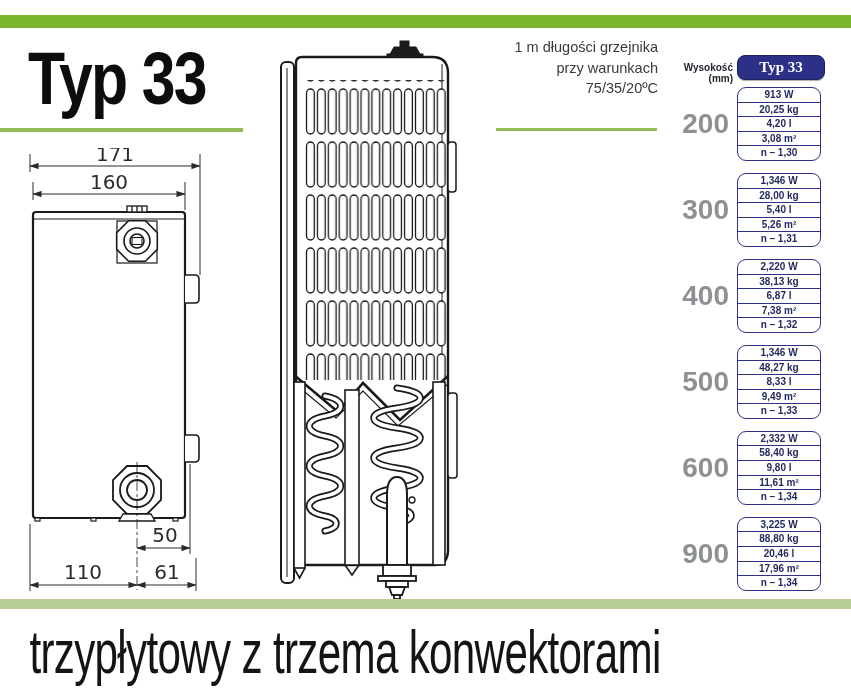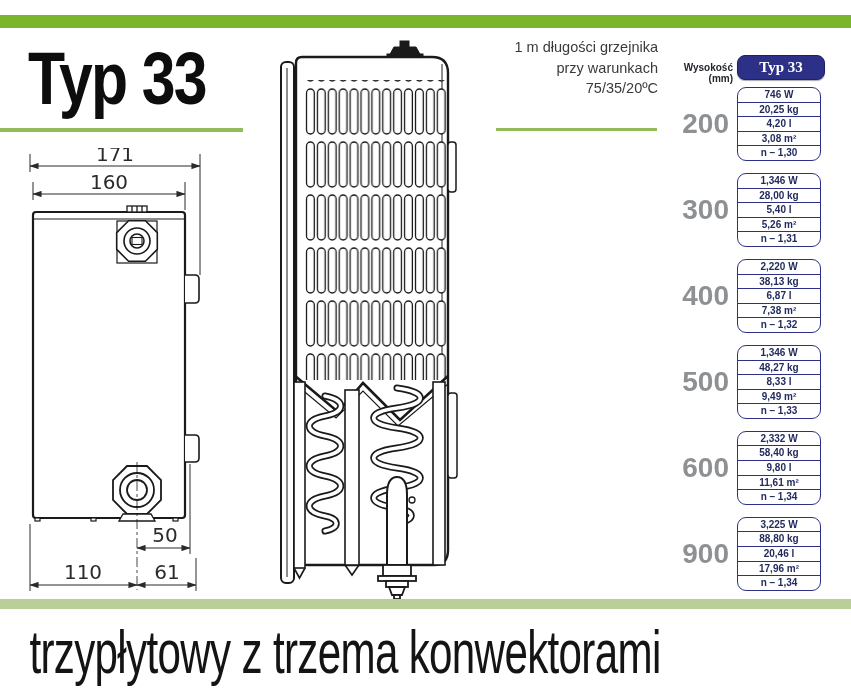--- a/index.html
+++ b/index.html
@@ -211,21 +211,21 @@
 
   <div id="spec-table">
     <div class="t-header">
       <div id="wysokosc-label">Wysokość (mm)</div>
       <div id="typ-pill">Typ 33</div>
     </div>
     <div id="table-groups">
     <div class="group-row">
       <div class="h-label">200</div>
       <div class="g-box">
-            <div class="g-cell">746 W</div>
+            <div class="g-cell">913 W</div>
             <div class="g-cell">20,25 kg</div>
             <div class="g-cell">4,20 l</div>
             <div class="g-cell">3,08 m²</div>
             <div class="g-cell">n – 1,30</div>
           </div>
     </div>
 
     <div class="group-row">
       <div class="h-label">300</div>
       <div class="g-box">

